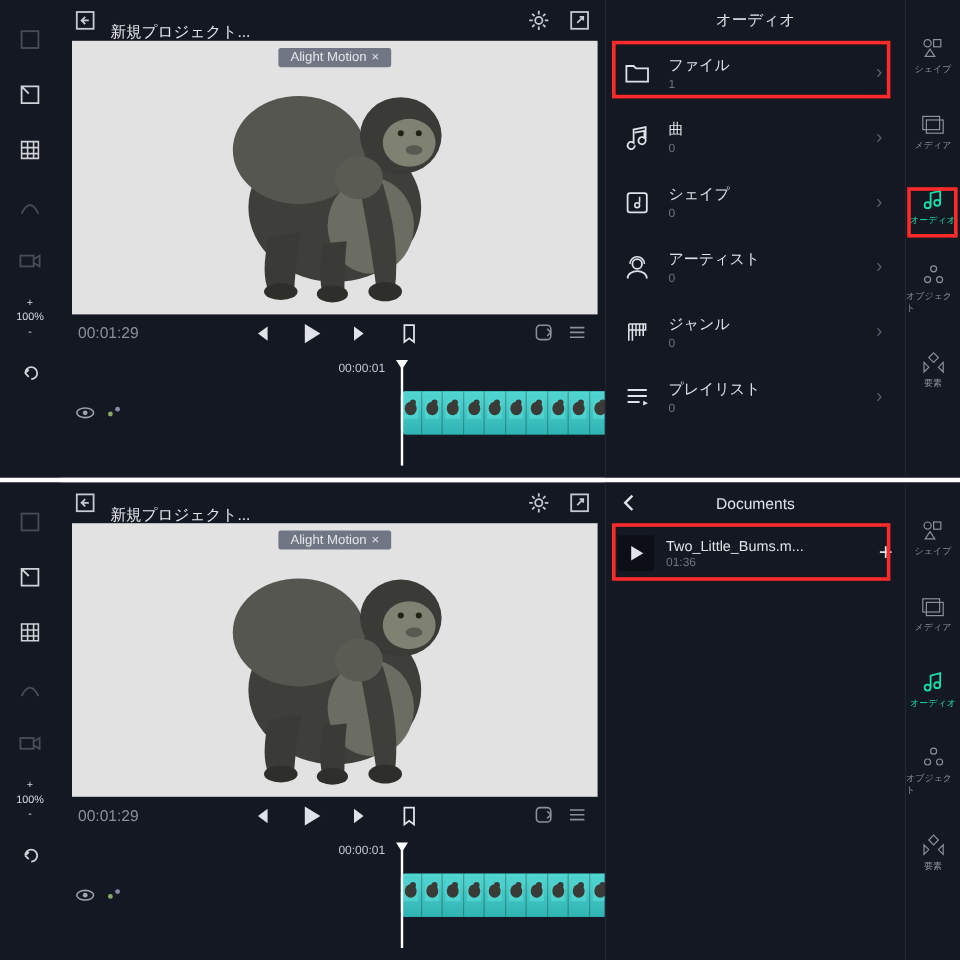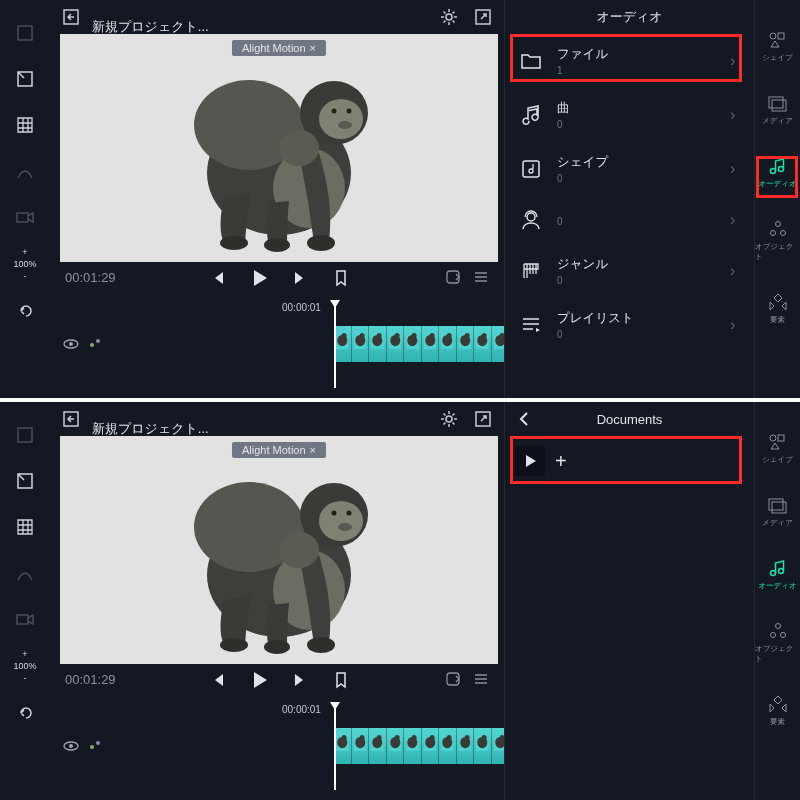--- a/index.html
+++ b/index.html
@@ -350,20 +350,21 @@
     </div>
     <div class="audioitem">
       <span class="ic">
           <svg width="24" height="24" viewBox="0 0 24 24">
             <circle cx="12" cy="9" r="4" fill="none" stroke="currentColor" stroke-width="1.5"></circle>
             <path d="M4 21c0-4 4-6 8-6s8 2 8 6" fill="none" stroke="currentColor" stroke-width="1.5"></path>
             <path d="M6 9a6 6 0 0 1 12 0" fill="none" stroke="currentColor" stroke-width="1.3"></path>
           </svg>
         </span>
       <span class="txt">
+          <span class="lb">アーティスト</span>
           <span class="ct">0</span>
         </span>
       <span class="chev">›</span>
     </div>
     <div class="audioitem">
       <span class="ic">
           <svg width="24" height="24" viewBox="0 0 24 24">
             <path d="M5 5v14 M5 5l14 0v5l-14 0 M8 5v14M11 5v10M14 5v10M17 5v10" stroke="currentColor" stroke-width="1.3" fill="none"></path>
           </svg>
         </span>
@@ -649,20 +650,24 @@
           </svg>
         </span>
       <span>Documents</span>
     </div>
     <div class="docitem">
       <span class="play">
           <svg width="14" height="14" viewBox="0 0 14 14">
             <path d="M3 1l10 6-10 6z" fill="#dfe2e8"></path>
           </svg>
         </span>
+      <span class="txt">
+          <div class="fn">Two_Little_Bums.m...</div>
+          <div class="dur">01:36</div>
+        </span>
       <span class="add">+</span>
     </div>
   </div>
 
   <div class="ftabs">
     <div class="ftab">
         <span class="ic">
           <svg width="20" height="20" viewBox="0 0 20 20">
             <circle cx="6" cy="6" r="3" fill="none" stroke="currentColor"></circle>
             <rect x="11" y="3" width="6" height="6" fill="none" stroke="currentColor"></rect>

